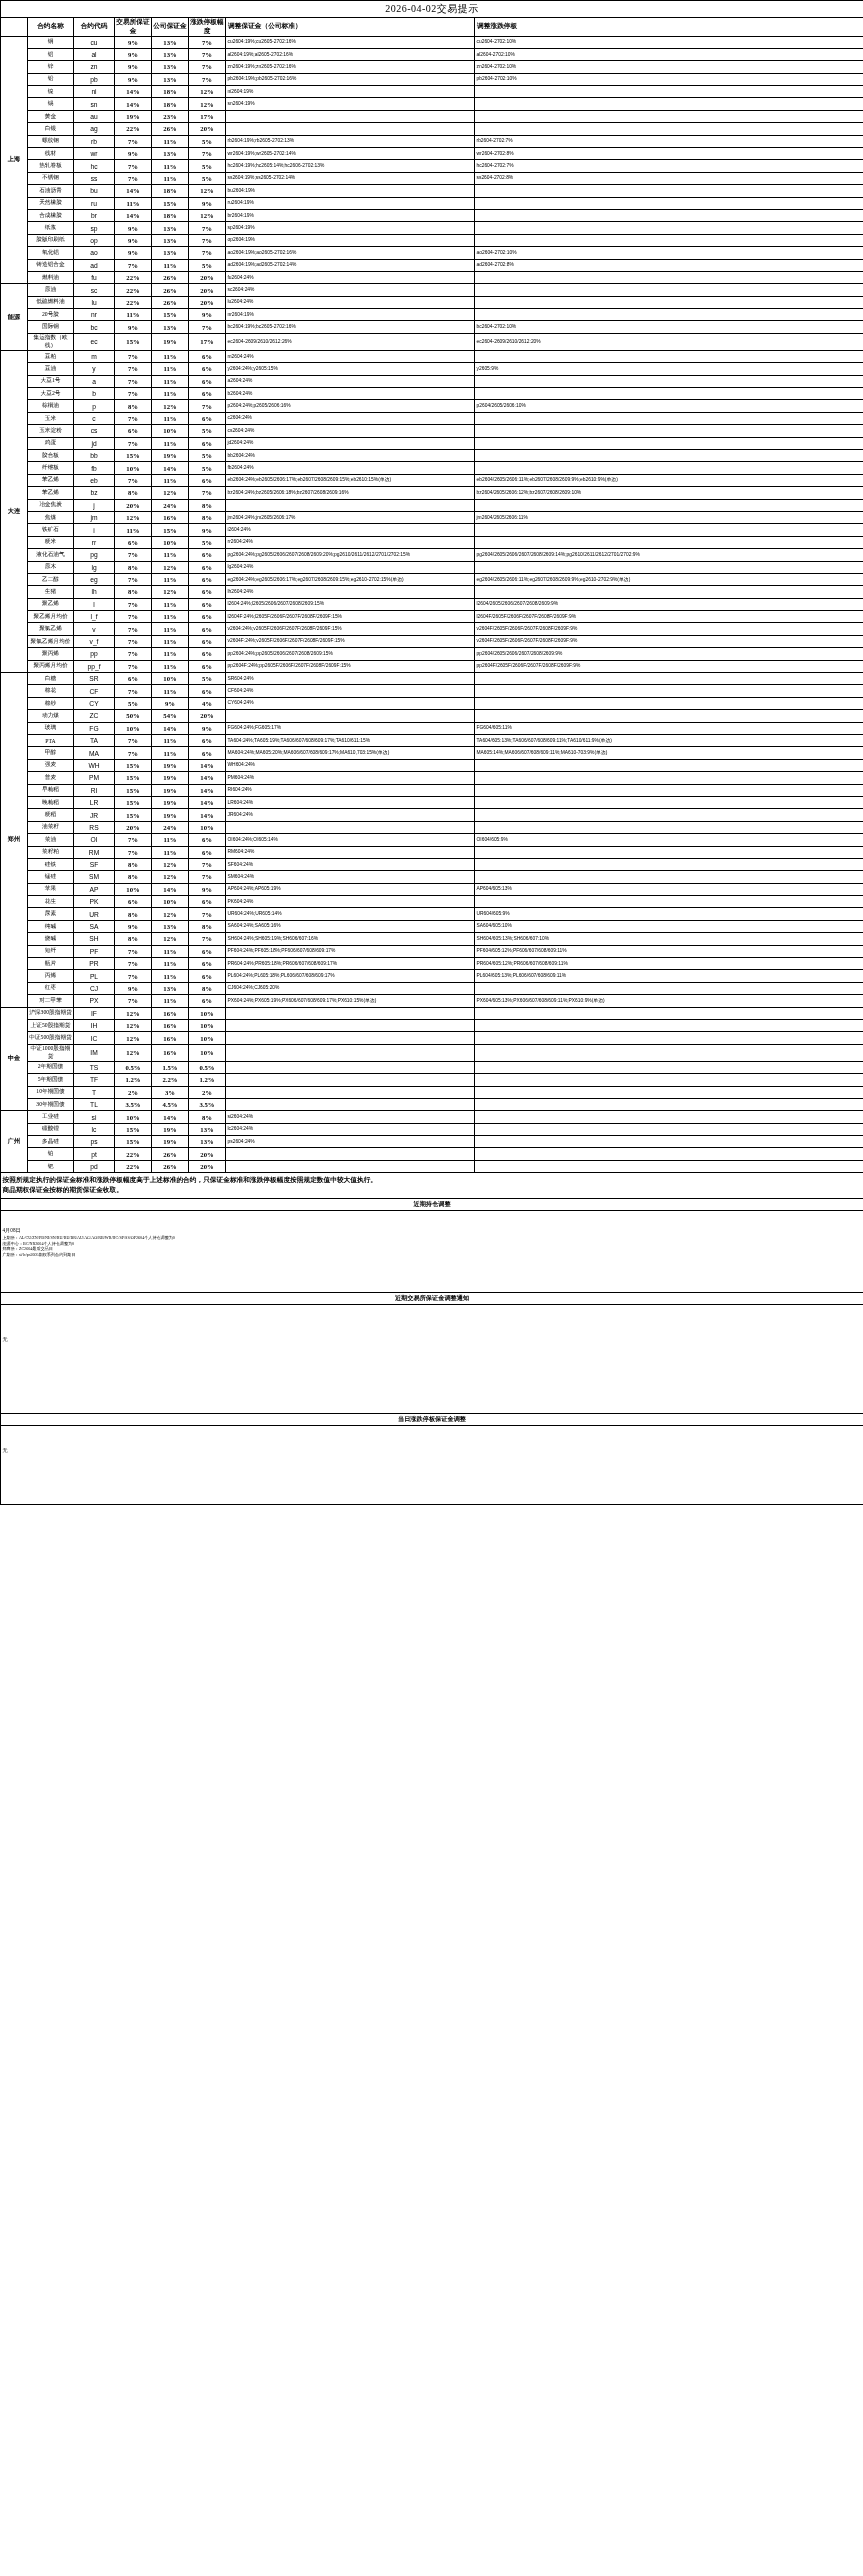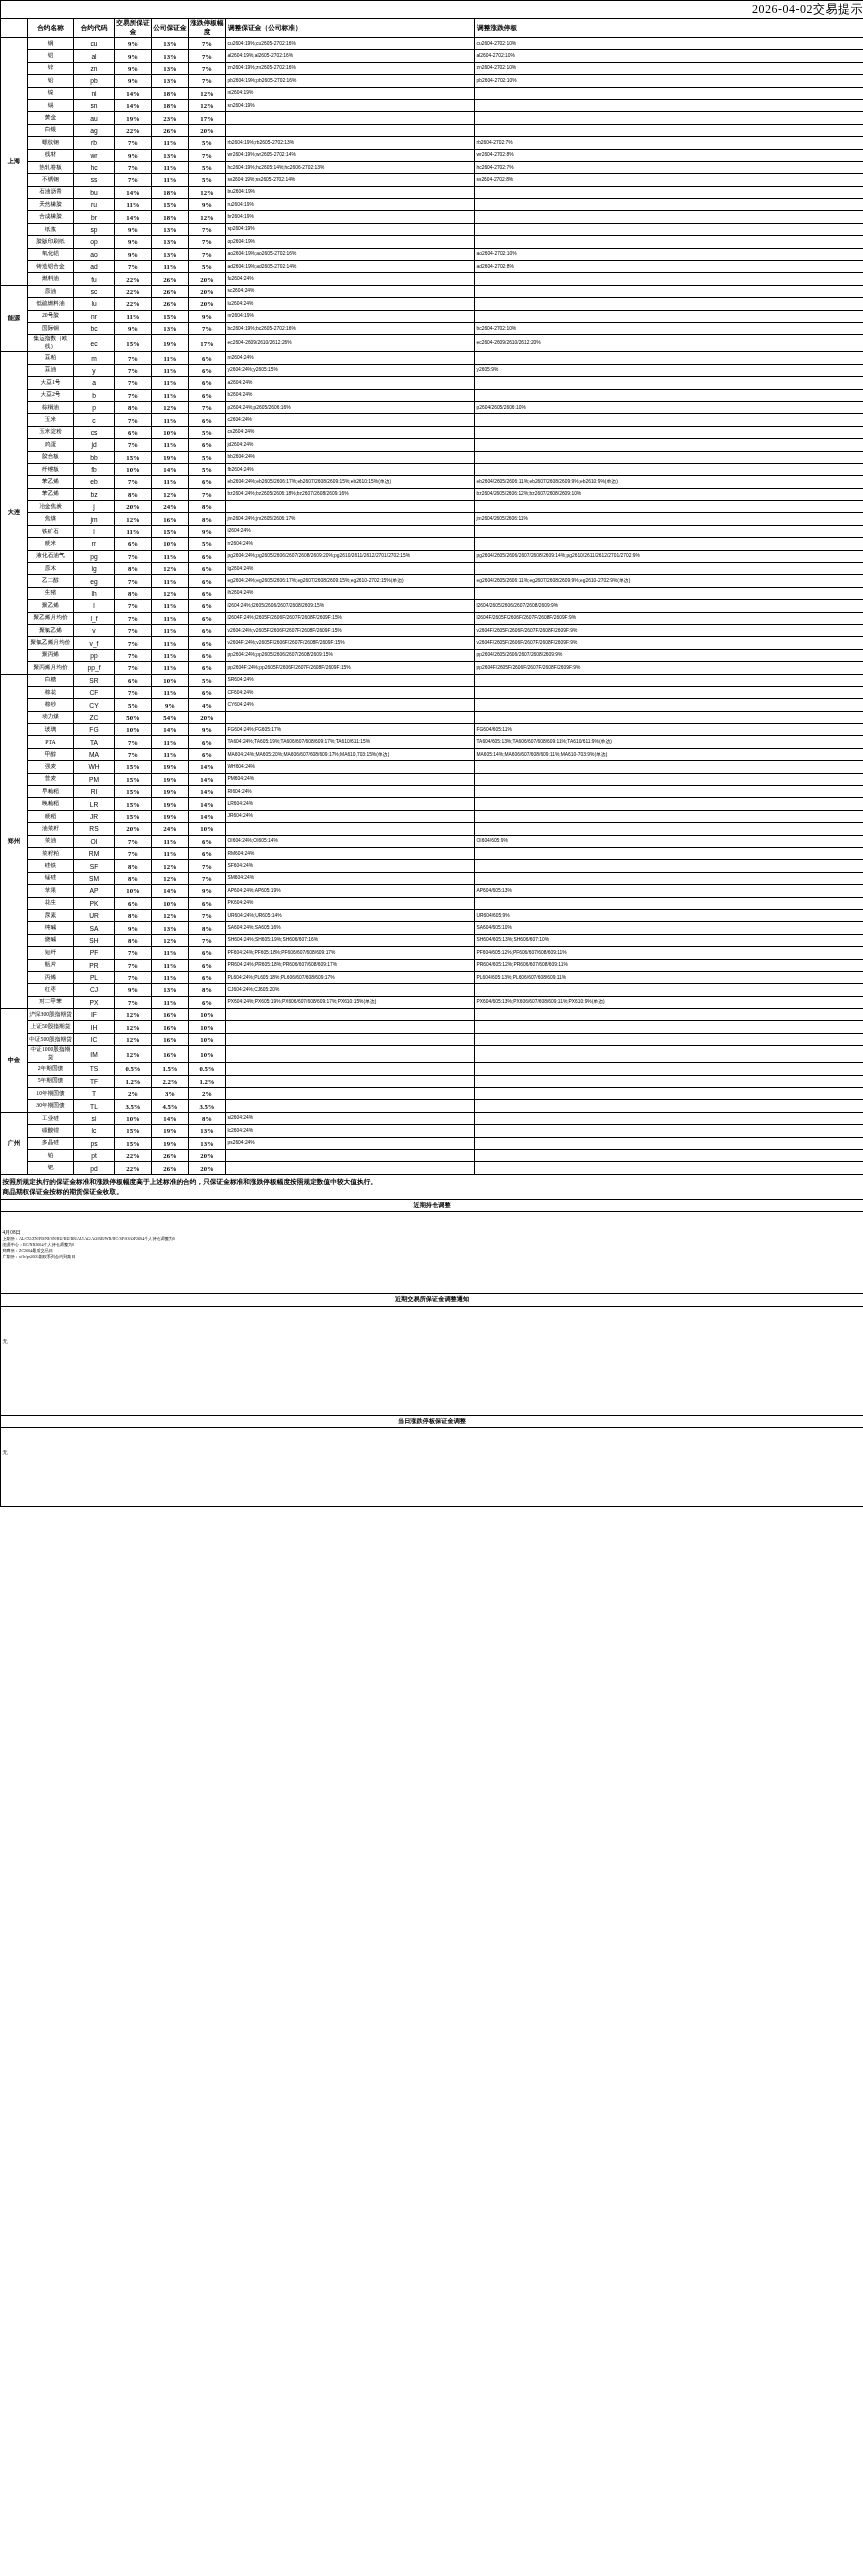--- a/index.html
+++ b/index.html
@@ -10,23 +10,23 @@
     -webkit-font-smoothing:none;
   }
   .sheet{width:864px;}
   table{border-collapse:collapse;table-layout:fixed;width:864px;}
   td,th{border:0.5px solid #000;padding:0;vertical-align:middle;}
 
   
   .title-row td{
     border:0.5px solid #000;
     height:15.5px;
-    text-align:right;
+    text-align:center;
     font-family:"Liberation Serif","DejaVu Serif",serif;
-    font-size:12px;
+    font-size:10px;
     font-weight:400;
     letter-spacing:0.5px;
   }
 
   
   .hdr td{
     height:13.4px;
     font-family:"Liberation Serif","DejaVu Serif",serif;
     font-weight:bold;
     font-size:6.7px;

